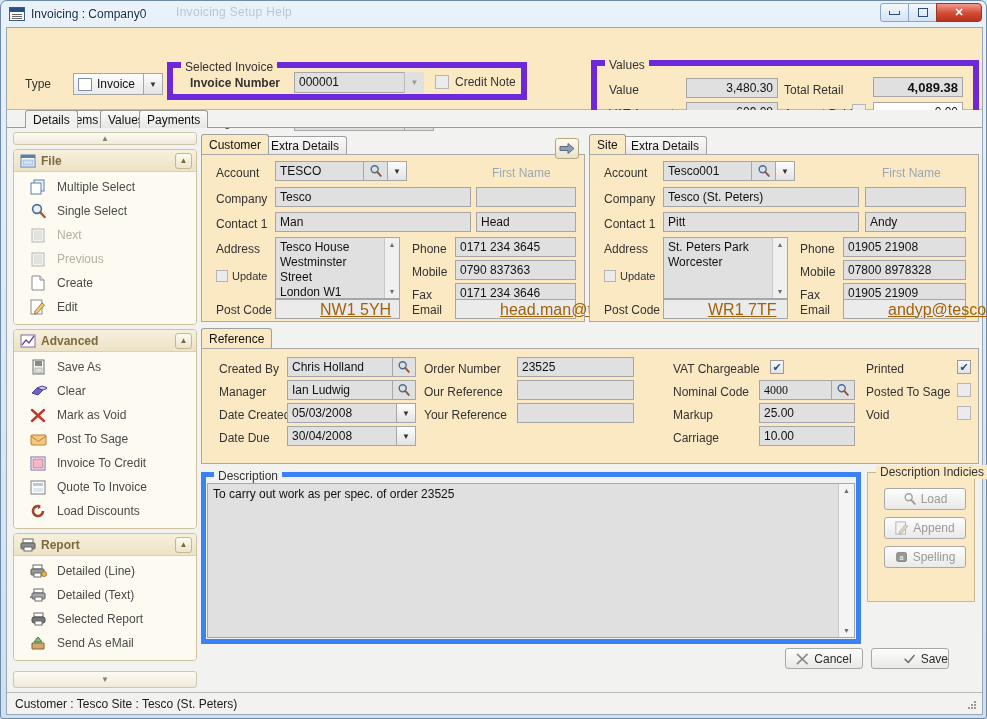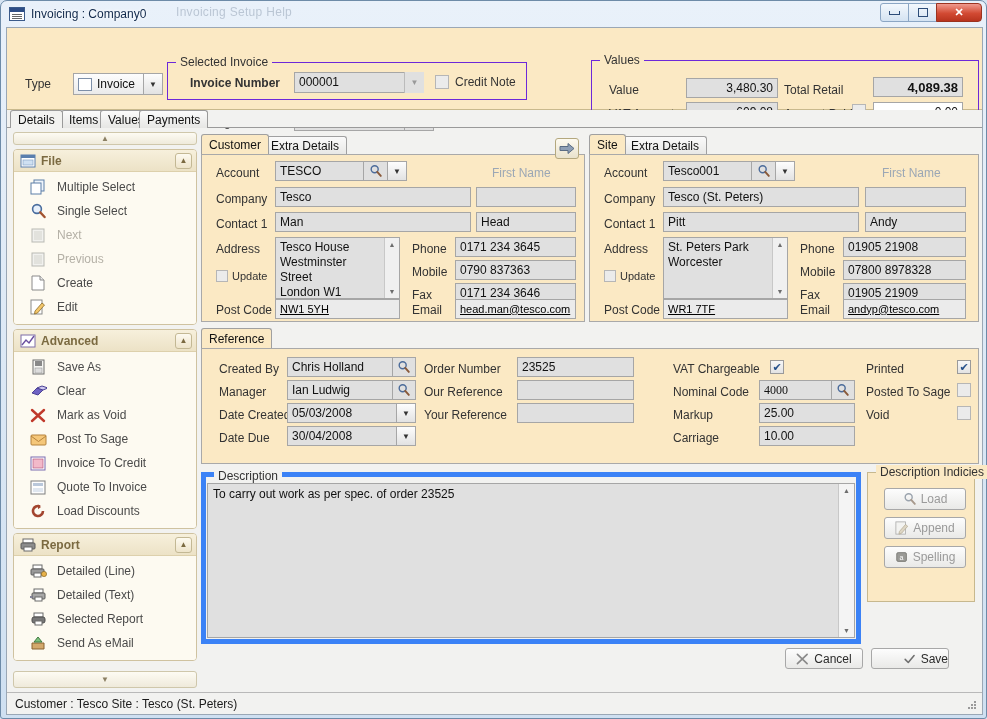--- a/index.html
+++ b/index.html
@@ -105,21 +105,21 @@
   }
   .combo-arrow.flat { background:#e0e0e0; border:none; border-left:1px solid #bbb; }
   .cbx {
     width:14px;height:14px;border:1px solid #9a9a9a;
     background:linear-gradient(to bottom,#f7f7f7,#e3e3e3);
     display:inline-flex;align-items:center;justify-content:center;
     font-size:11px; color:#27528c; line-height:1;
   }
   .cbx.gray { background:#ebebeb; border-color:#b6b6b6; }
   .groupbox {
-    border:1px solid #6d28d9; position:absolute;
+    border:6px solid #6d28d9; position:absolute;
   }
   .group-title {
     position:absolute; top:-8px; left:8px; background:#fbe9c4;
     padding:0 4px; font-size:12px; color:#333;
   }
 
   
   #tabsrow {
     height:18px; background:#f2f2f0; position:relative;
     border-bottom:1px solid #9a9a9a;
@@ -189,21 +189,21 @@
     padding:0 7px; font-size:12px; color:#111;
     display:flex;align-items:center; border-radius:3px 3px 0 0;
   }
   .ctab.active { top:0; height:20px; background:#fbe9c4; z-index:4; }
   .tabbox {
     border:1px solid #a9a9a9; background:#fbe9c4;
     position:absolute;
   }
 
   .link {
-    color:#000000; text-decoration:underline; font-size:11px;
+    color:#a16207; text-decoration:underline; font-size:16px;margin-left:40px;
   }
   .grayplace { color:#9ba7b5; }
   .btn {
     border:1px solid #a8a8a8; border-radius:3px;
     background:linear-gradient(to bottom,#fdfdfd,#e9e9e7);
     font-size:12px; color:#2a2a2a;
     display:flex;align-items:center;justify-content:center;
     height:22px;
   }
   .btn.dis { color:#9a9a9a; }
@@ -286,21 +286,21 @@
       <div class="fld num" style="position:absolute;left:866px;top:49px;width:90px;font-weight:bold;font-size:13px;">4,089.38</div>
 
       <span class="lbl" style="position:absolute;left:602px;top:79px;">VAT Amount</span>
       <div class="fld num" style="position:absolute;left:679px;top:74px;width:92px;">609.08</div>
       <span class="lbl" style="position:absolute;left:777px;top:79px;">Amount Paid</span>
       <span class="cbx gray" style="position:absolute;left:845px;top:76px;"></span>
       <div class="fld num white" style="position:absolute;left:866px;top:74px;width:90px;">0.00</div>
     </div>
 
     <div id="tabsrow">
-      <div class="tab active" style="left:3px;">Details</div>
+      <div class="tab active" style="left:18px;">Details</div>
       <div class="tab" style="left:54px;">Items</div>
       <div class="tab" style="left:93px;">Values</div>
       <div class="tab" style="left:132px;">Payments</div>
     </div>
 
     <div id="body">
 
       <div id="sidebar">
         <div class="collapsebar">▲</div>
 

